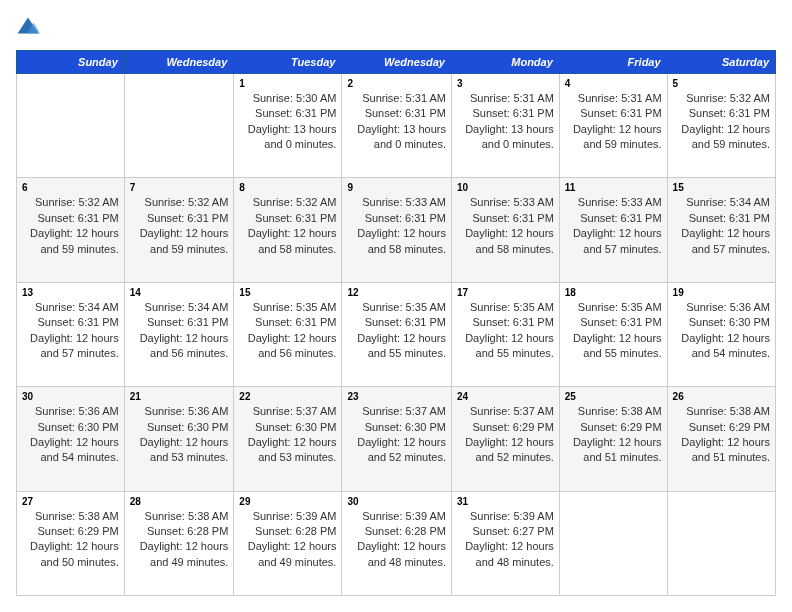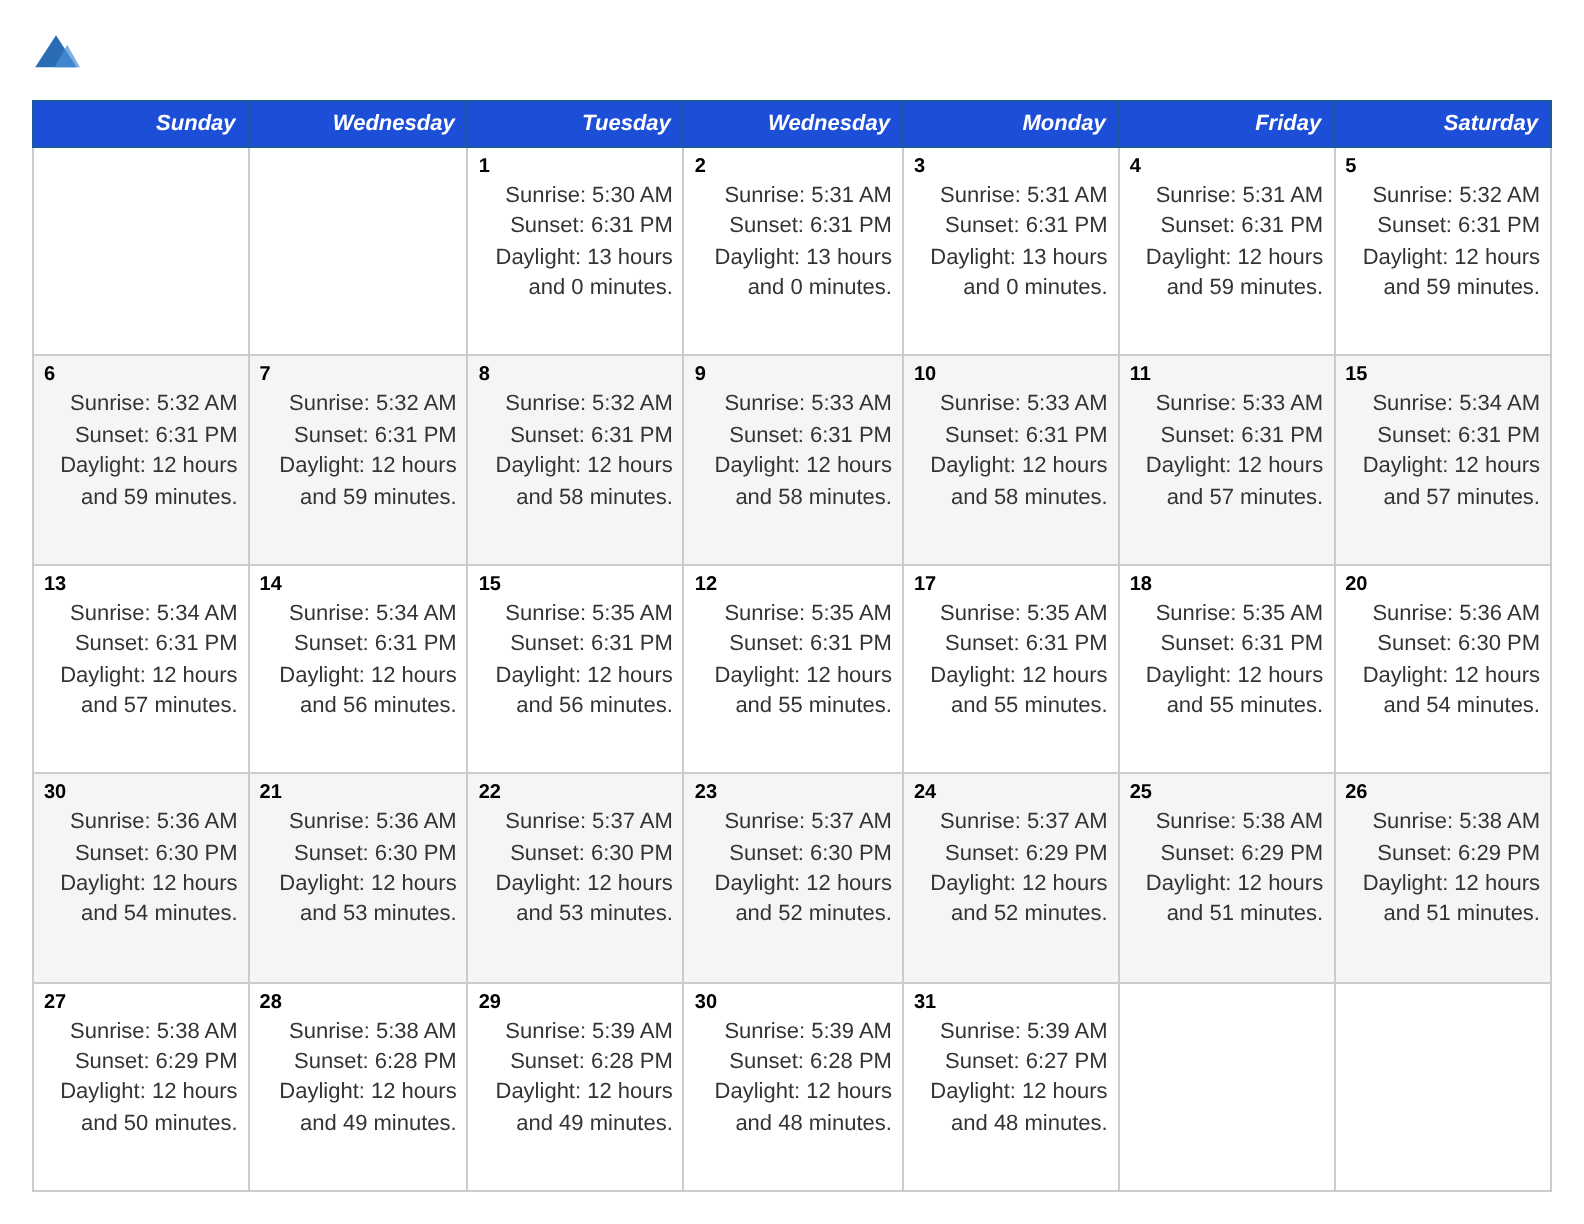--- a/index.html
+++ b/index.html
@@ -259,21 +259,21 @@
 and 55 minutes.</div>
           </td>
           <td>
             <span class="day-num">18</span>
             <div class="day-info" style="white-space: pre-line;">Sunrise: 5:35 AM
 Sunset: 6:31 PM
 Daylight: 12 hours
 and 55 minutes.</div>
           </td>
           <td>
-            <span class="day-num">20</span>
+            <span class="day-num">19</span>
             <div class="day-info" style="white-space: pre-line;">Sunrise: 5:36 AM
 Sunset: 6:30 PM
 Daylight: 12 hours
 and 54 minutes.</div>
           </td>
         </tr>
         <tr>
           <td>
             <span class="day-num">30</span>
             <div class="day-info" style="white-space: pre-line;">Sunrise: 5:36 AM

